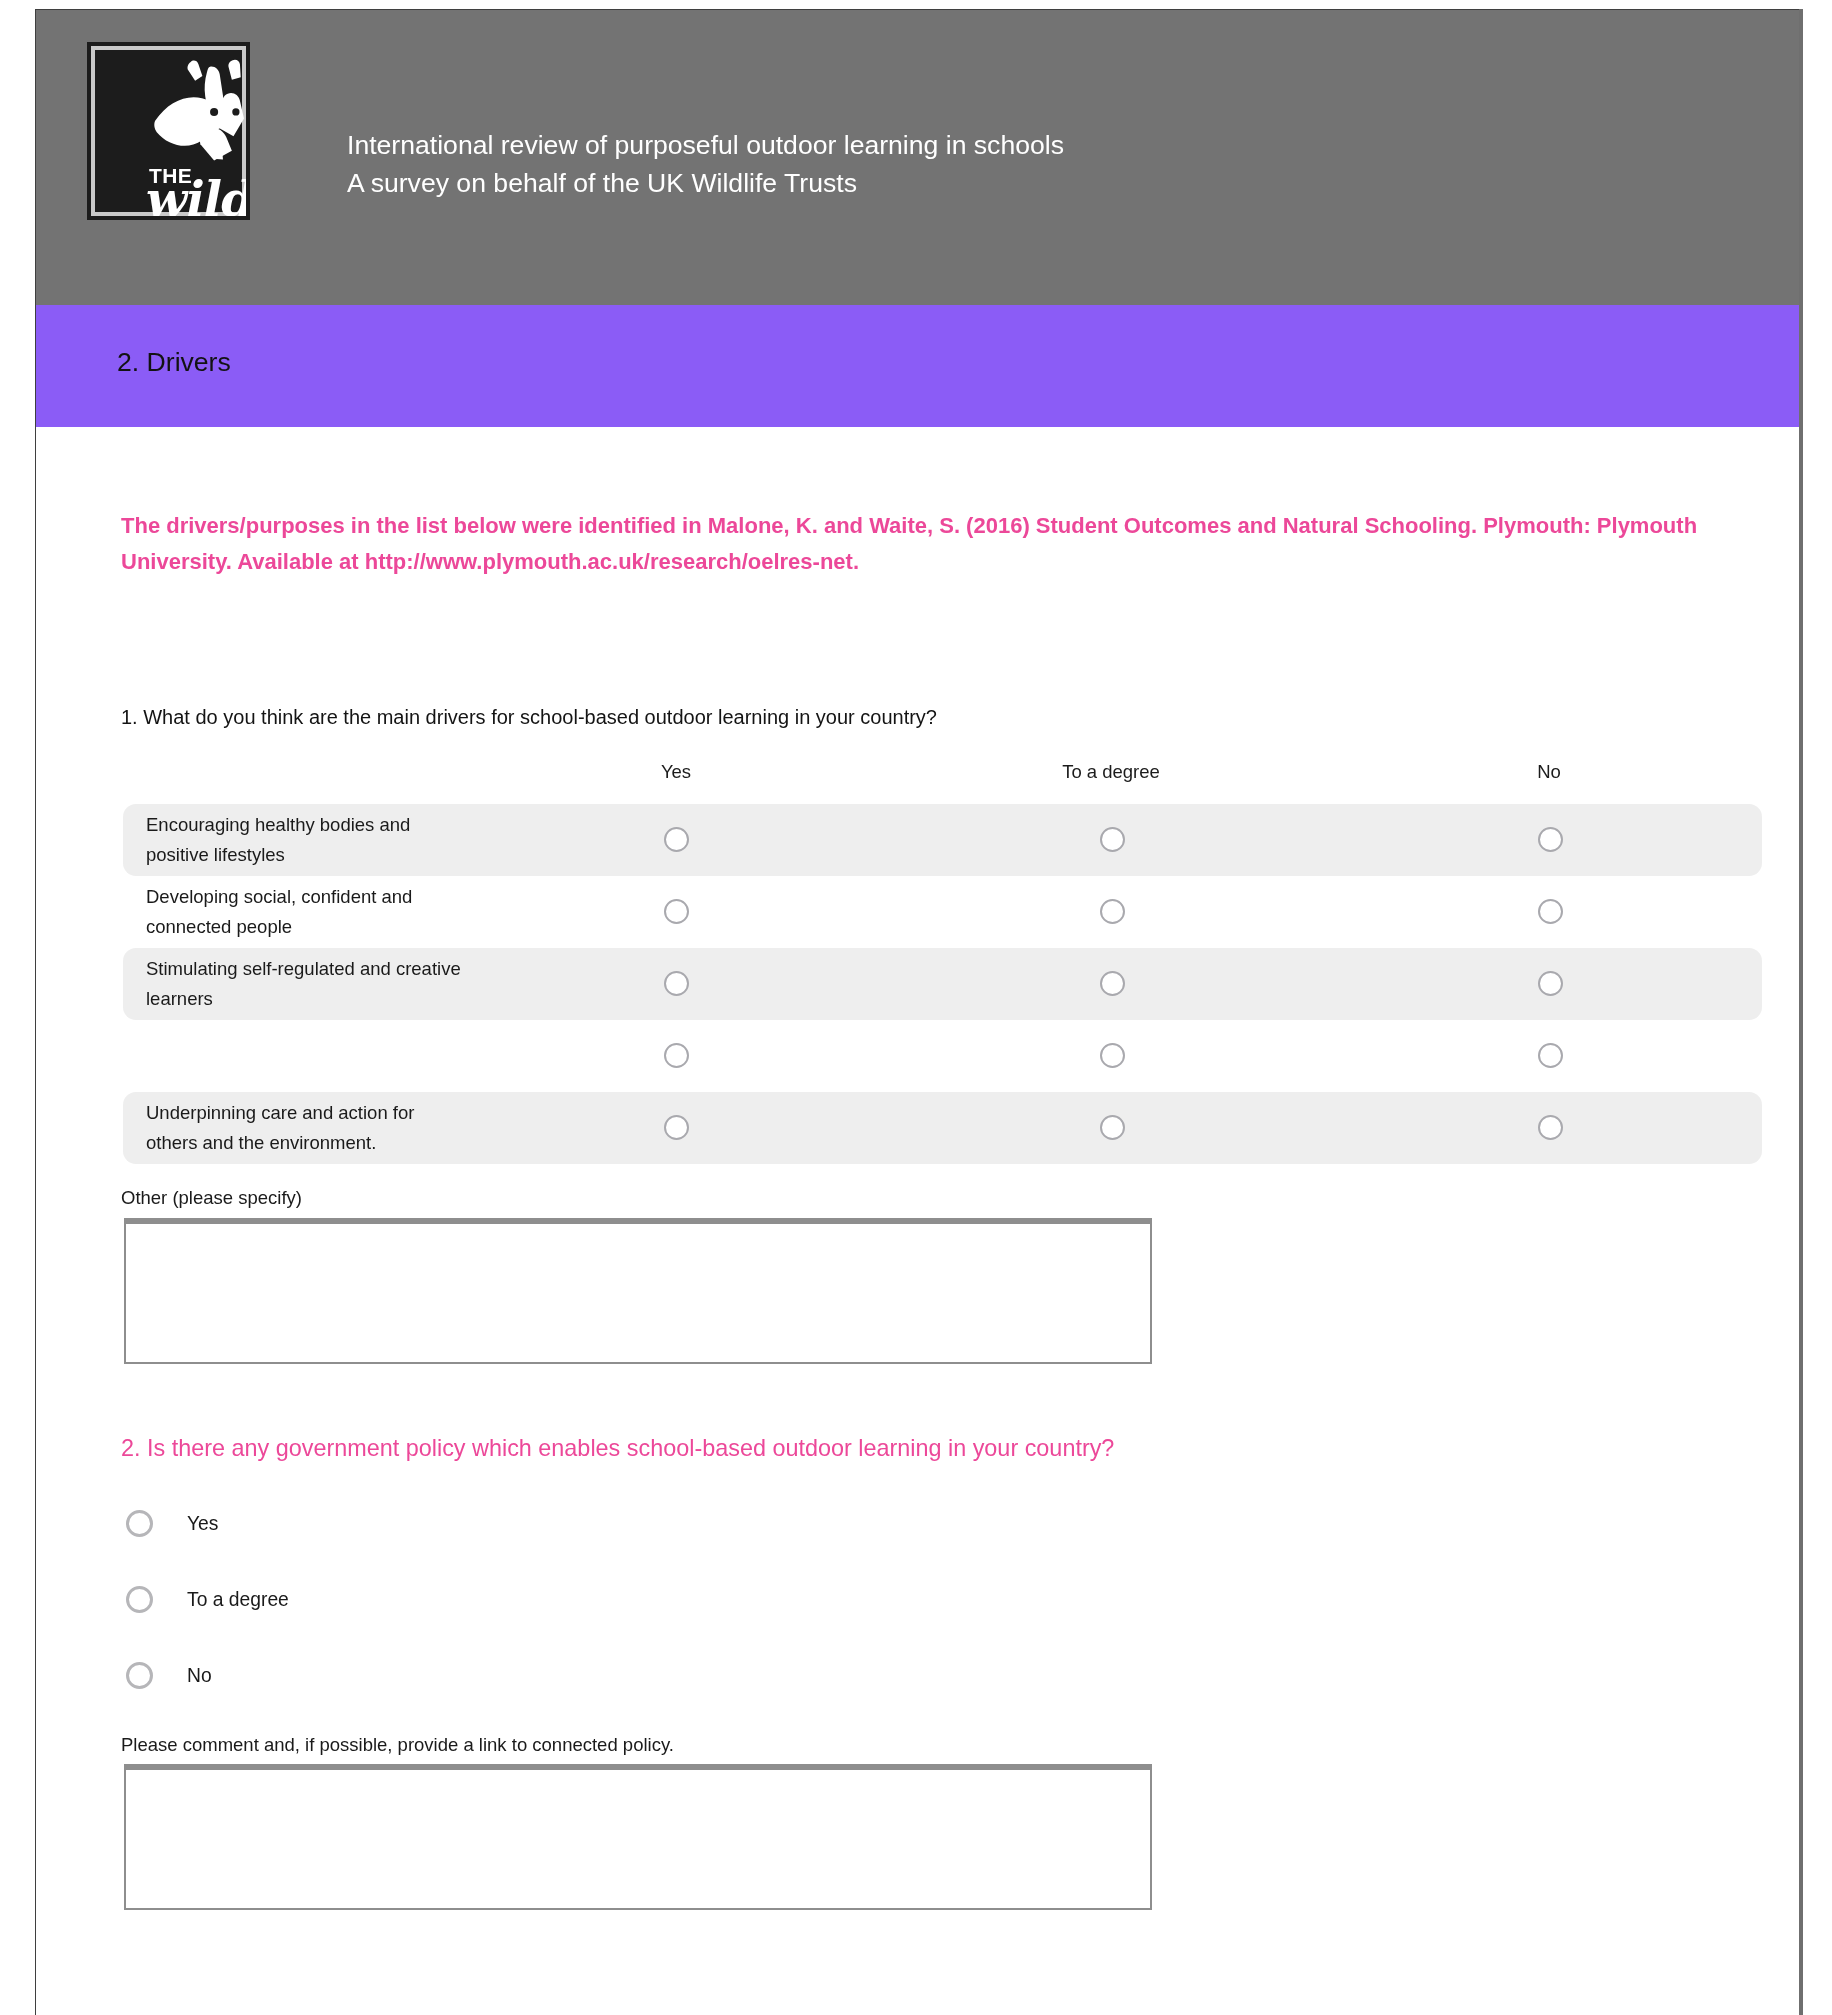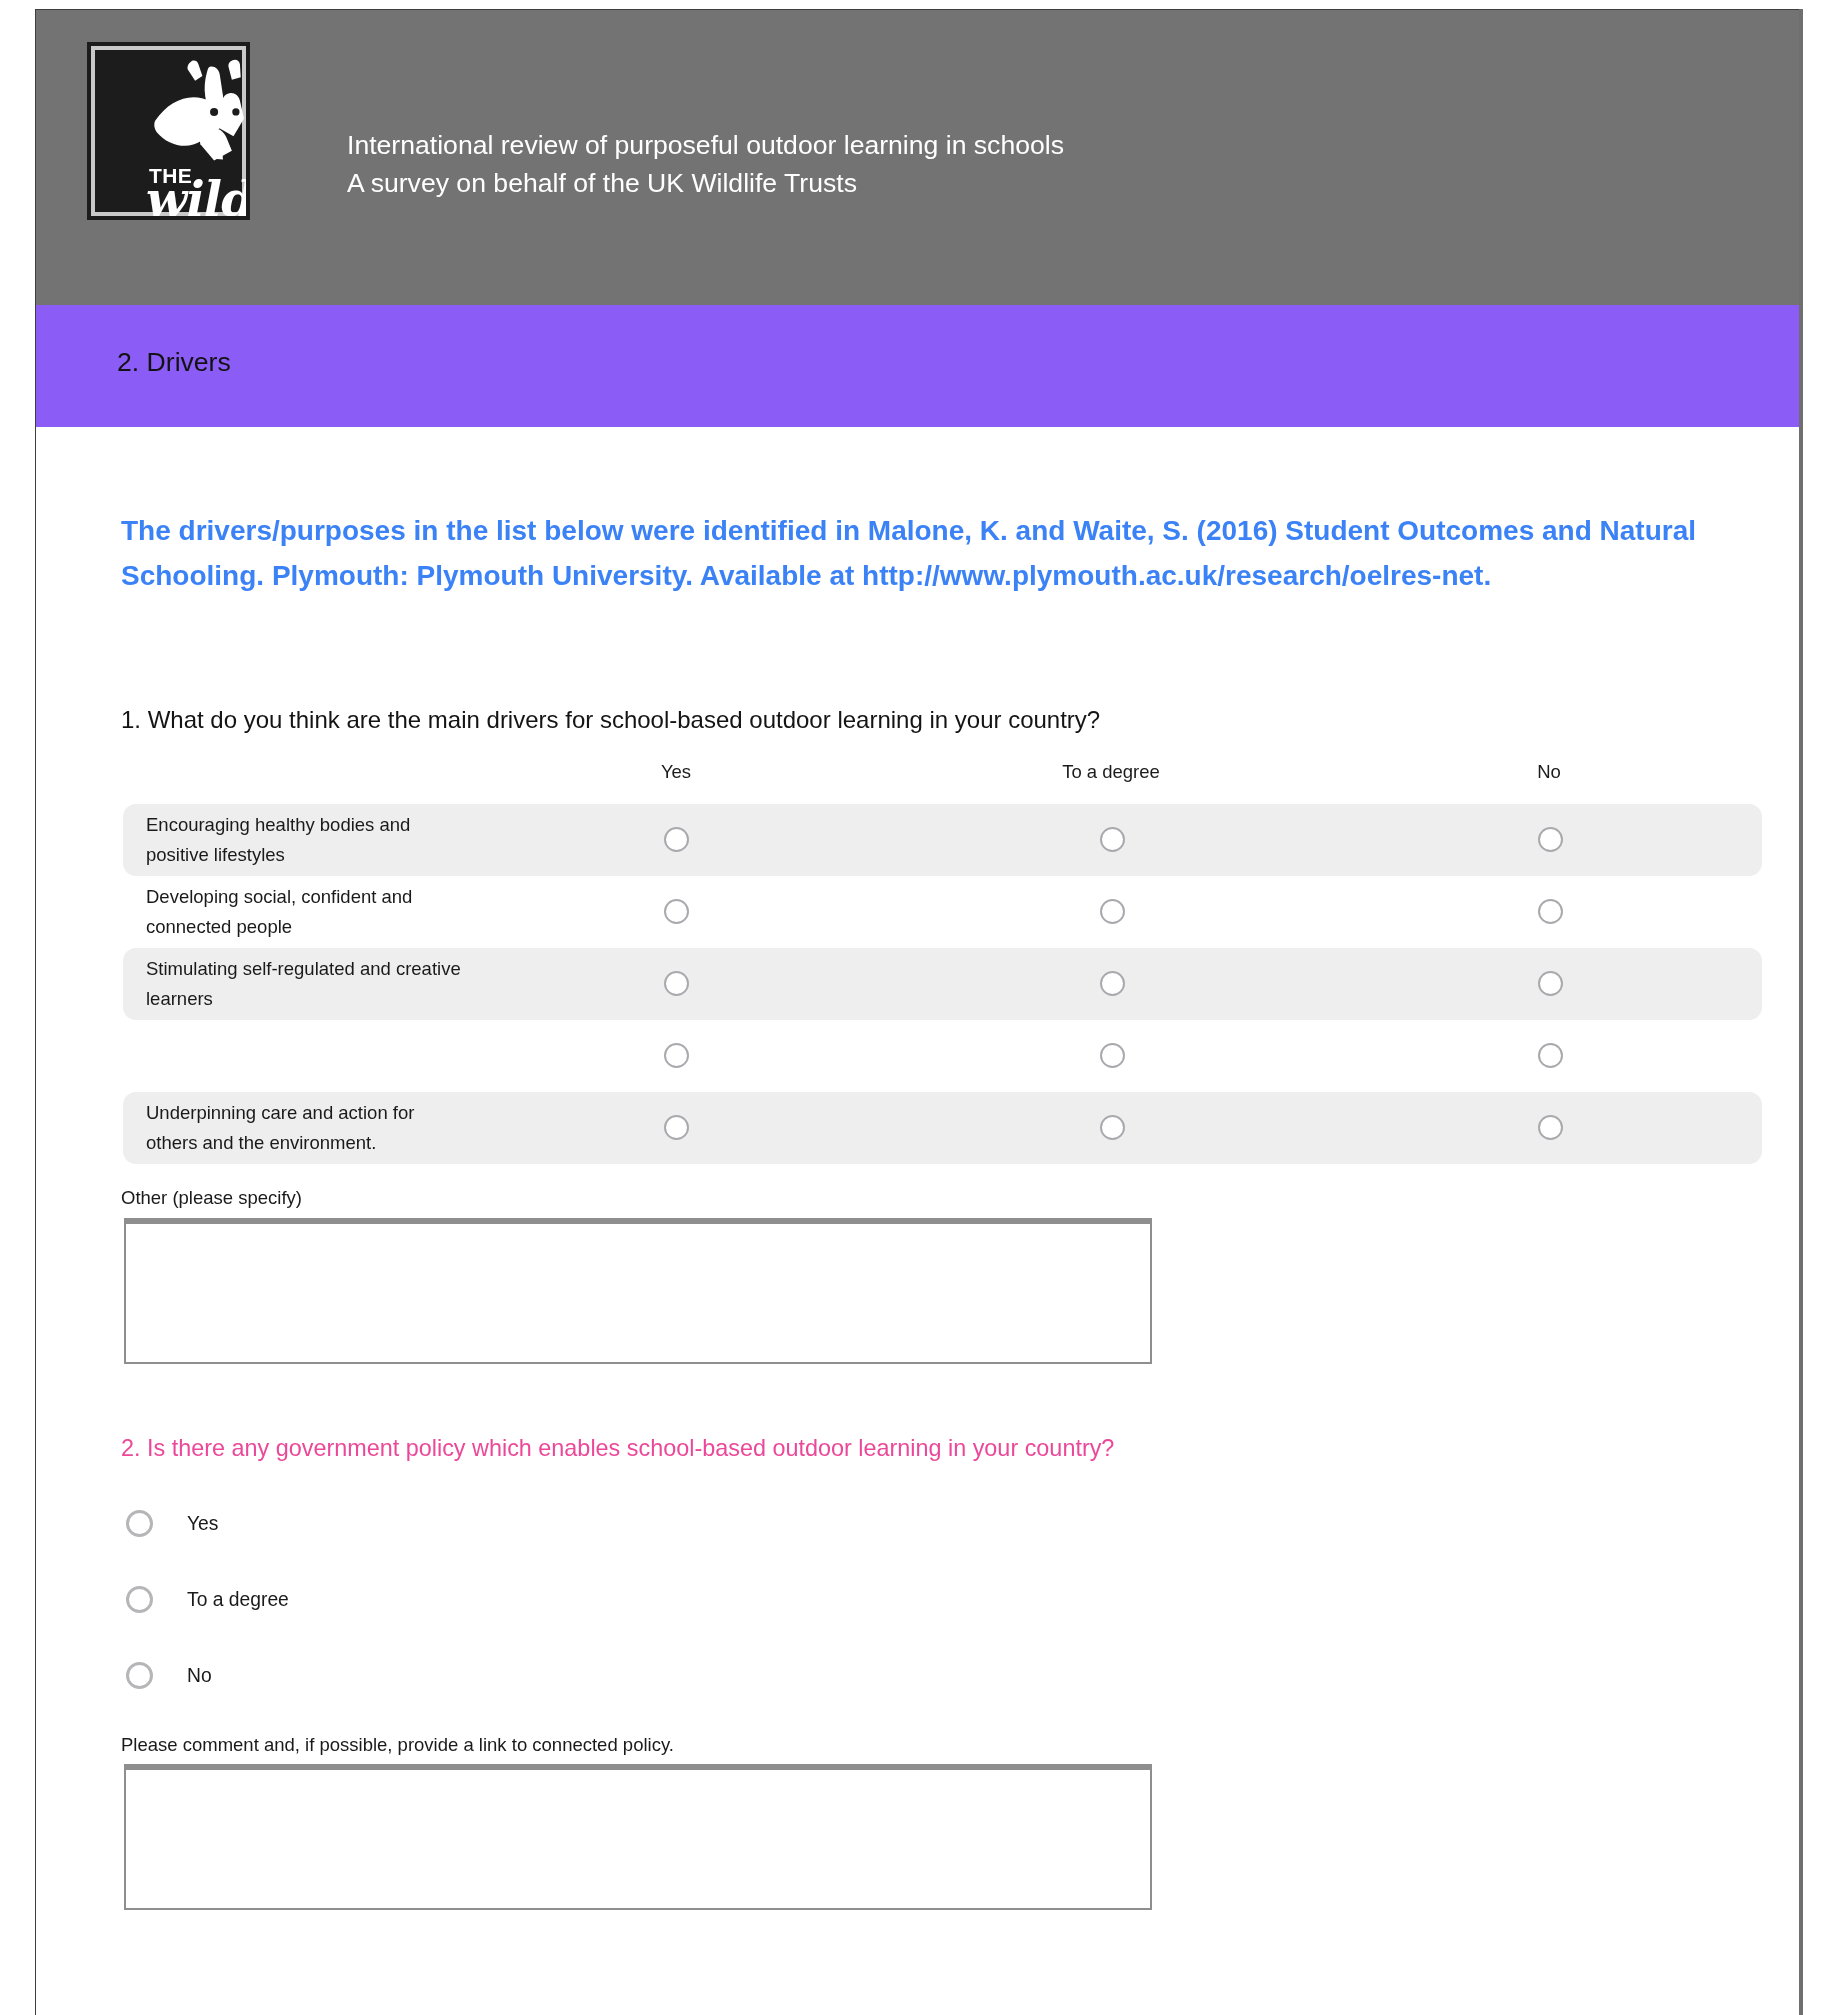--- a/index.html
+++ b/index.html
@@ -143,30 +143,30 @@
     position: absolute;
     left: 0;
     top: 417px;
     width: 1764px;
   }
   .intro {
     position: absolute;
     left: 85px;
     top: 81px;
     width: 1592px;
-    font-size: 28px;
+    font-size: 22px;
     font-weight: bold;
     line-height: 1.62;
-    color: #3b82f6;
+    color: #ec4899;
   }
   .q1-text {
     position: absolute;
     left: 85px;
     top: 277px;
-    font-size: 24px;
+    font-size: 20px;
     color: #141414;
     line-height: 1.3;
   }
 
   
   .matrix-head {
     position: absolute;
     left: 85px;
     top: 334px;
     width: 1639px;

